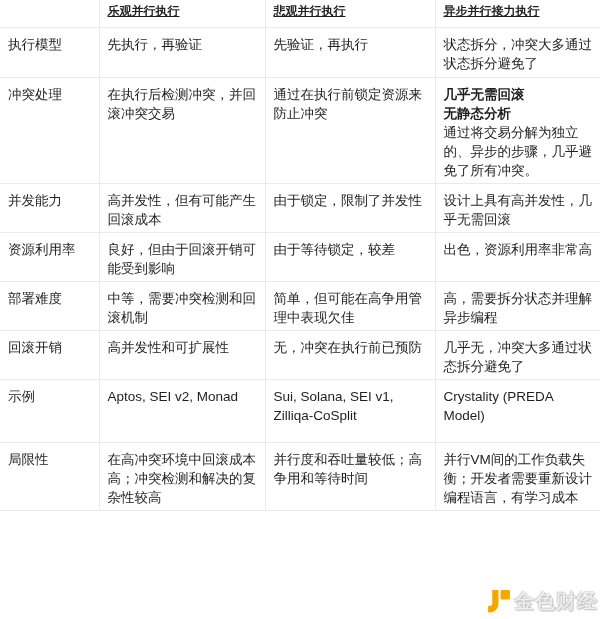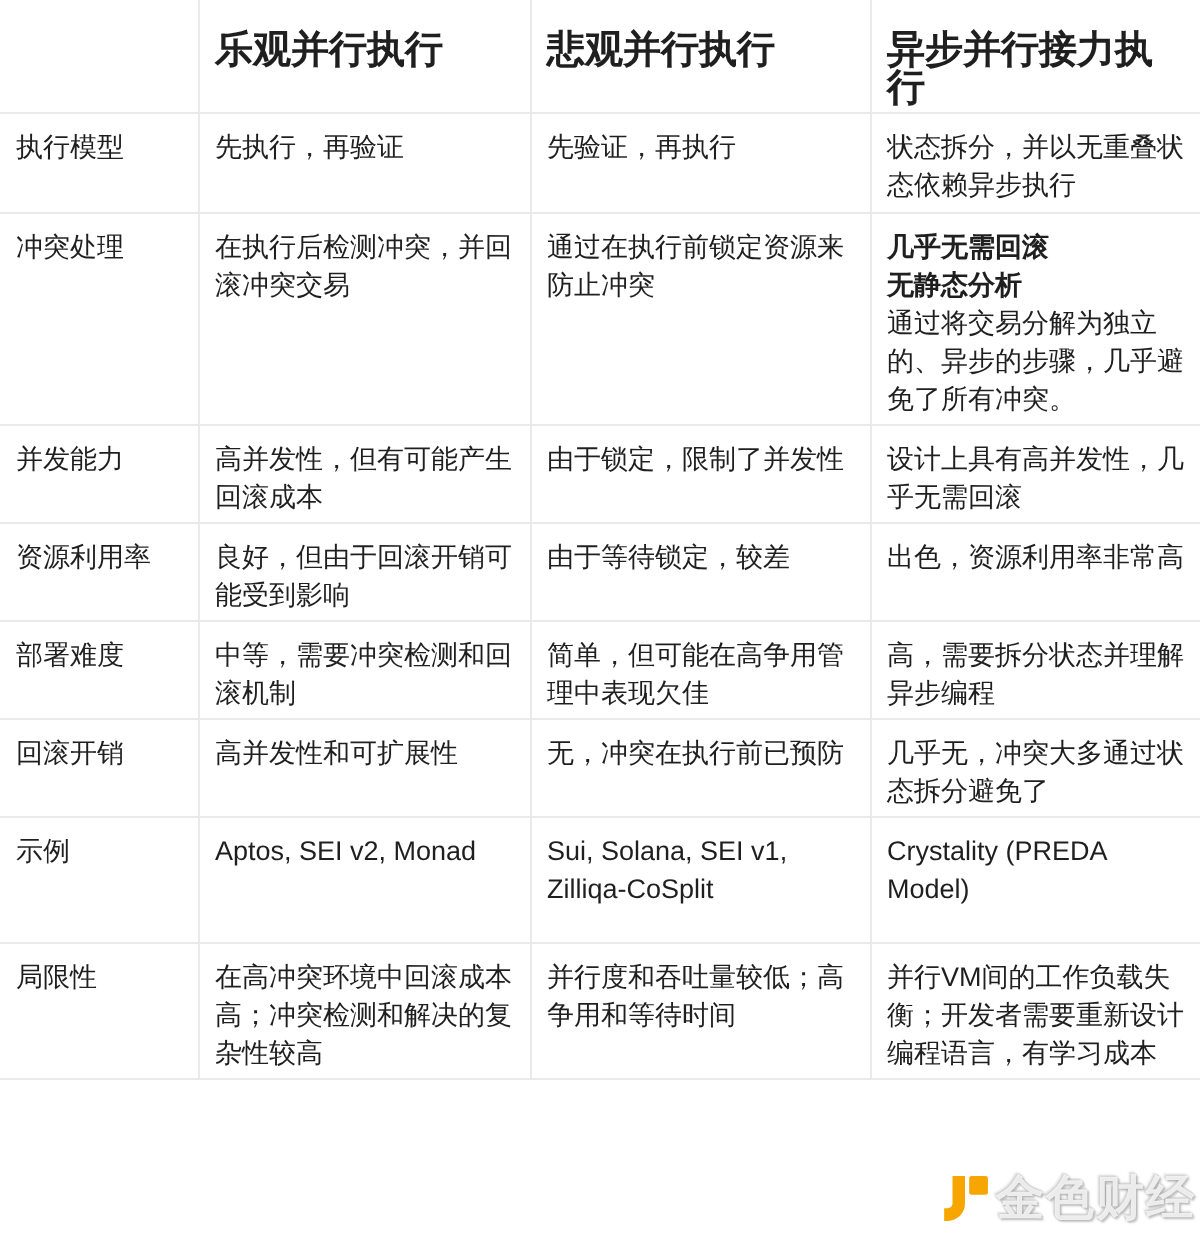--- a/index.html
+++ b/index.html
@@ -15,34 +15,34 @@
   col.c0{width:99px;}  col.c1{width:166px;}
   col.c2{width:170px;} col.c3{width:165px;}
   .cmp th,.cmp td{
     vertical-align:top;text-align:left;
     padding:7px 8px 3px 8px;
     border-bottom:1px solid #eaeaea;
     word-break:break-word;overflow-wrap:break-word;
   }
   .cmp td,.cmp tbody th{border-bottom:1px solid #eaeaea;}
   .cmp th+td,.cmp td+td,.cmp th+th{border-left:1px solid #eaeaea;}
-  .cmp thead th{font-weight:bold;font-size:19px;padding-top:16px;padding-bottom:2px;}
+  .cmp thead th{font-weight:bold;font-size:12px;padding-top:2px;padding-bottom:2px;text-decoration:underline;}
   .cmp tbody th{font-weight:normal;font-size:13.5px;}
   tr.h27{height:27px;} tr.h50{height:50px;} tr.h100{height:100px;}
   tr.h86{height:86px;} tr.h47{height:47px;} tr.h48{height:48px;}
   tr.h46{height:46px;} tr.h51{height:63px;} tr.h63{height:63px;}
   .bold-line{font-weight:bold;}
   .watermark{
     position:absolute;right:2px;bottom:4px;
     display:flex;align-items:center;gap:3px;
     pointer-events:none;
   }
   .wm-logo{width:25px;height:25px;display:block;}
   .wm-text{
-    font-size:24px;font-weight:bold;letter-spacing:1px;
+    font-size:20px;font-weight:bold;letter-spacing:1px;
     color:rgba(255,255,255,0.82);
     text-shadow:0 0 1px rgba(130,130,130,0.75),
                 1px 1px 1px rgba(160,160,160,0.55),
                -1px -1px 1px rgba(200,200,200,0.45);
   }
 </style>
 </head>
 <body>
 
 <table class="cmp">
@@ -58,21 +58,21 @@
       <th>乐观并行执行</th>
       <th>悲观并行执行</th>
       <th>异步并行接力执行</th>
     </tr>
   </thead>
   <tbody>
     <tr class="h50">
       <th>执行模型</th>
       <td>先执行，再验证</td>
       <td>先验证，再执行</td>
-      <td>状态拆分，并以无重叠状态依赖异步执行</td>
+      <td>状态拆分，冲突大多通过状态拆分避免了</td>
     </tr>
     <tr class="h100">
       <th>冲突处理</th>
       <td>在执行后检测冲突，并回滚冲突交易</td>
       <td>通过在执行前锁定资源来防止冲突</td>
       <td>
         <div class="bold-line">几乎无需回滚</div>
         <div class="bold-line">无静态分析</div>
         <div>通过将交易分解为独立的、异步的步骤，几乎避免了所有冲突。</div>
       </td>

